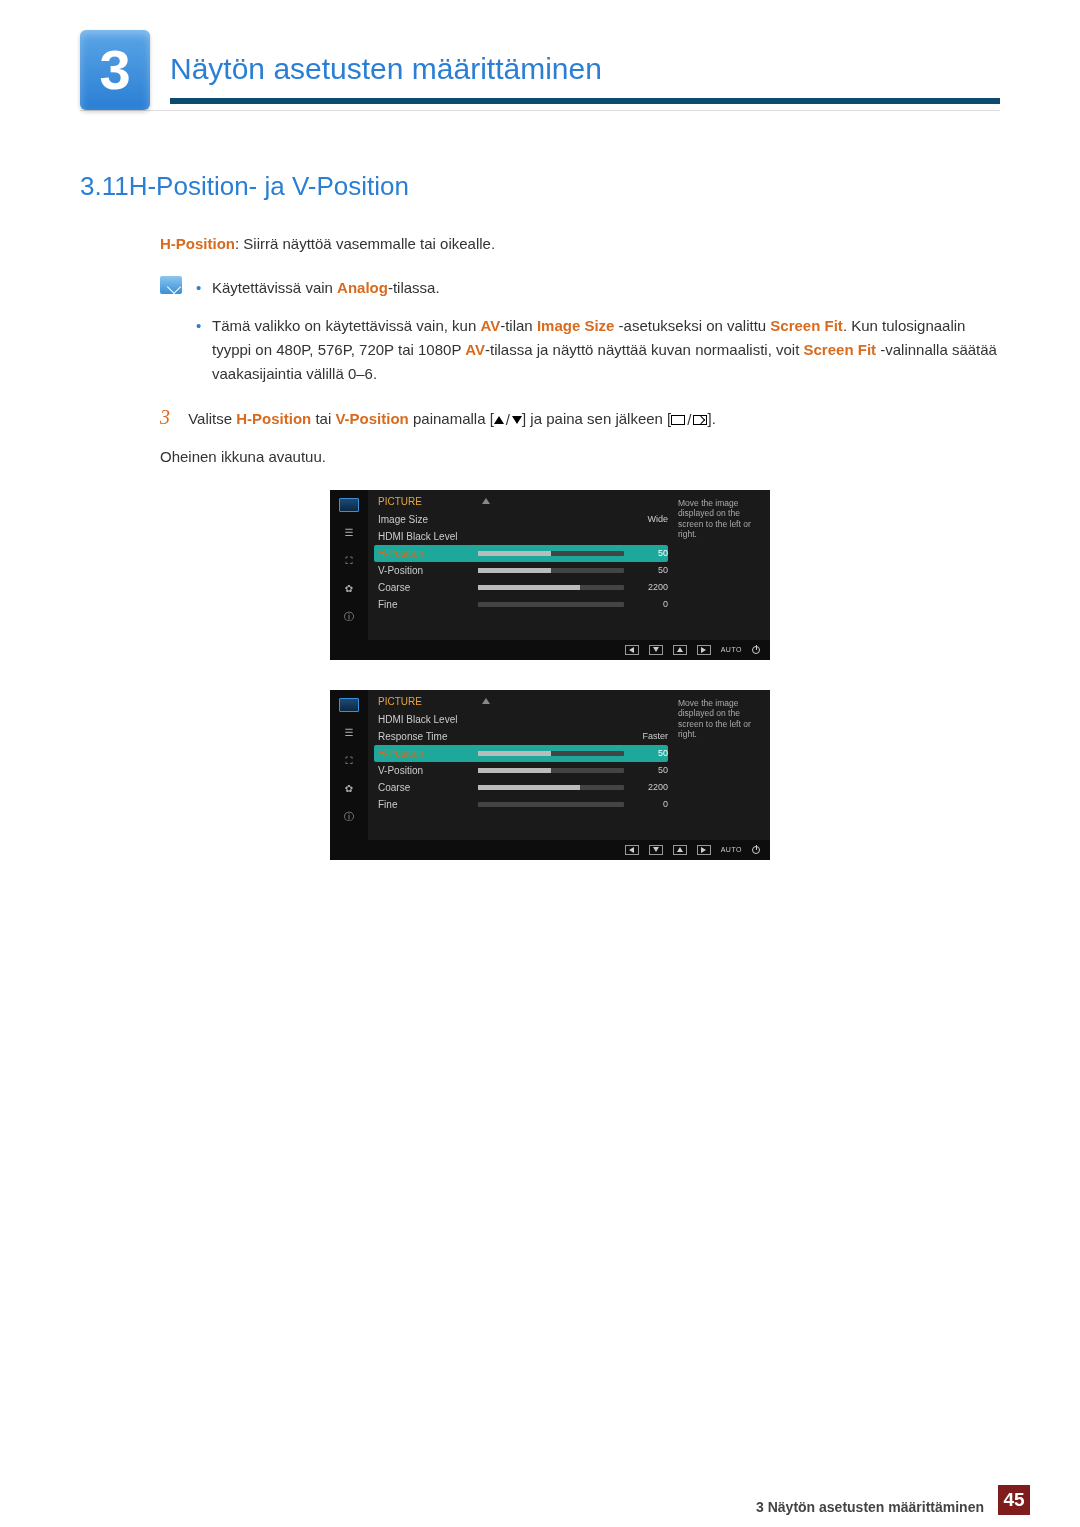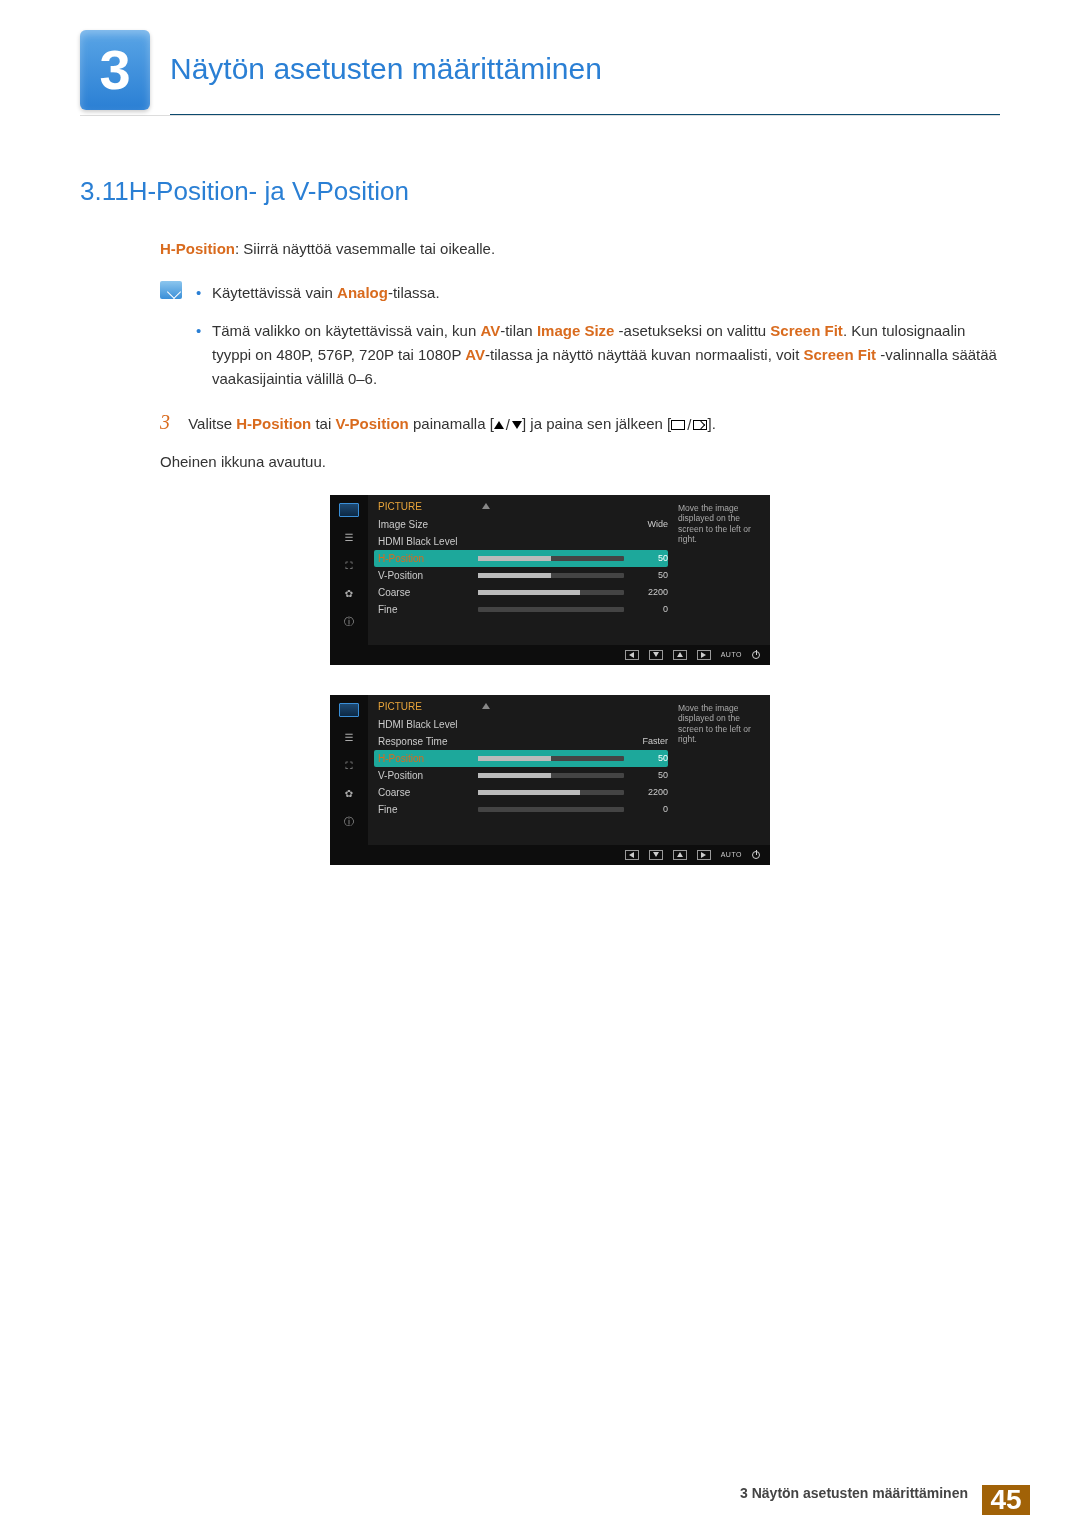--- a/index.html
+++ b/index.html
@@ -37,22 +37,22 @@
     justify-content: center;
     line-height: 1;
     box-shadow: inset 0 4px 8px rgba(255,255,255,0.3), 0 2px 4px rgba(0,0,0,0.2);
   }
   .chapter-title {
     font-size: 30px;
     color: #2a7fd4;
     font-weight: normal;
     margin-top: 22px;
     flex: 1;
-    border-bottom: 1px solid #0c4a6e;
-    padding-bottom: 28px;
+    border-bottom: 6px solid #0c4a6e;
+    padding-bottom: 12px;
   }
   .section-title {
     font-size: 26px;
     color: #2a7fd4;
     margin-bottom: 30px;
     font-weight: normal;
   }
   .section-title .num { }
   .body-text {
     margin-left: 80px;
@@ -286,35 +286,35 @@
   .osd-footer .f-tri-d { width:0;height:0;border-left:3px solid transparent;border-right:3px solid transparent;border-top:5px solid #ccc; }
   .osd-footer .f-auto { font-size:7px; letter-spacing:0.5px; }
   .osd-footer .f-power { width:8px;height:8px;border:1px solid #ccc;border-radius:50%;position:relative; }
   .osd-footer .f-power::after { content:"";position:absolute;left:3px;top:-2px;width:1px;height:5px;background:#ccc; }
 
   .page-footer {
     position: absolute;
     bottom: 12px;
     right: 50px;
     display: flex;
-    align-items: flex-start;
+    align-items: flex-end;
     gap: 14px;
     margin-top: 15px;
   }
   .page-footer .crumb {
     color: #444;
     font-weight: bold;
     font-size: 14px;
   }
   .page-footer .pnum {
-    background: #a16207;
+    background: #7f1d1d;
     color: #fff;
-    font-size: 28px;
+    font-size: 19px;
     font-weight: bold;
-    width: 48px;
+    width: 32px;
     height: 30px;
     display:flex;align-items:center;justify-content:center;
   }
 </style>
 </head>
 <body>
 
 <div class="page">
 
   <div class="header">

